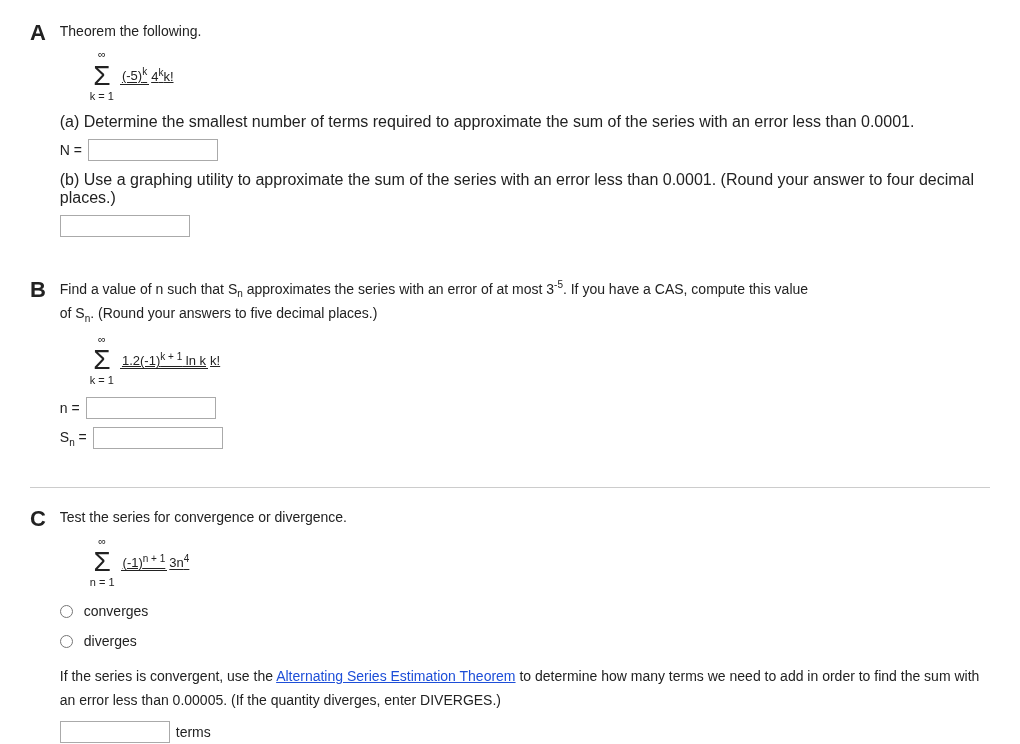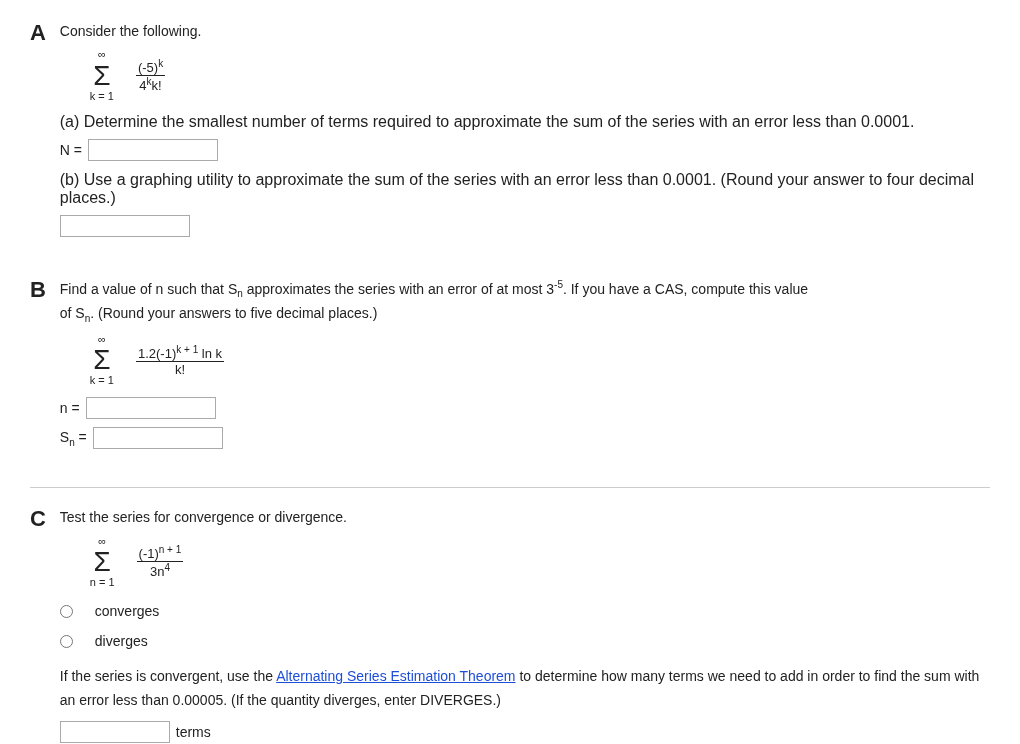--- a/index.html
+++ b/index.html
@@ -45,24 +45,25 @@
     .sigma-symbol {
       font-size: 28px;
       line-height: 1;
     }
     .sigma-bounds {
       font-size: 11px;
       line-height: 1.2;
     }
     .fraction {
       display: inline-flex;
-      flex-direction: column;
+      flex-direction: row;
       align-items: center;
       vertical-align: middle;
-      margin: 0 18px;
+      margin: 0 2px;
+      text-decoration: underline;
     }
     .fraction .numer {
       border-bottom: 1px solid #222;
       padding: 0 2px;
       text-align: center;
       font-size: 13px;
     }
     .fraction .denom {
       padding: 0 2px;
       text-align: left;
@@ -92,21 +93,21 @@
     .part-label {
       font-size: 16px;
       margin-bottom: 4px;
     }
     .part-block {
       margin: 10px 0;
     }
     .radio-row {
       display: flex;
       align-items: center;
-      gap: 22px;
+      gap: 11px;
       margin: 14px 0;
     }
     .divider {
       border: none;
       border-top: 1px solid #ccc;
       margin: 18px 0;
     }
     .highlight-link {
       color: #1d4ed8;
       text-decoration: underline;
@@ -117,21 +118,21 @@
       gap: 6px;
       margin-top: 8px;
     }
   </style>
 </head>
 <body>
 
 <div class="section">
   <span class="section-letter">A</span>
   <div class="section-content">
-    <div class="section-title">Consider the following.</div>
+    <div class="section-title">Theorem the following.</div>
 
     
     <div class="math-block">
       <div style="display:inline-flex; align-items:center; vertical-align:middle;">
         <div class="sigma-container">
           <span class="sigma-bounds">∞</span>
           <span class="sigma-symbol">Σ</span>
           <span class="sigma-bounds">k = 1</span>
         </div>
         <div class="fraction">

